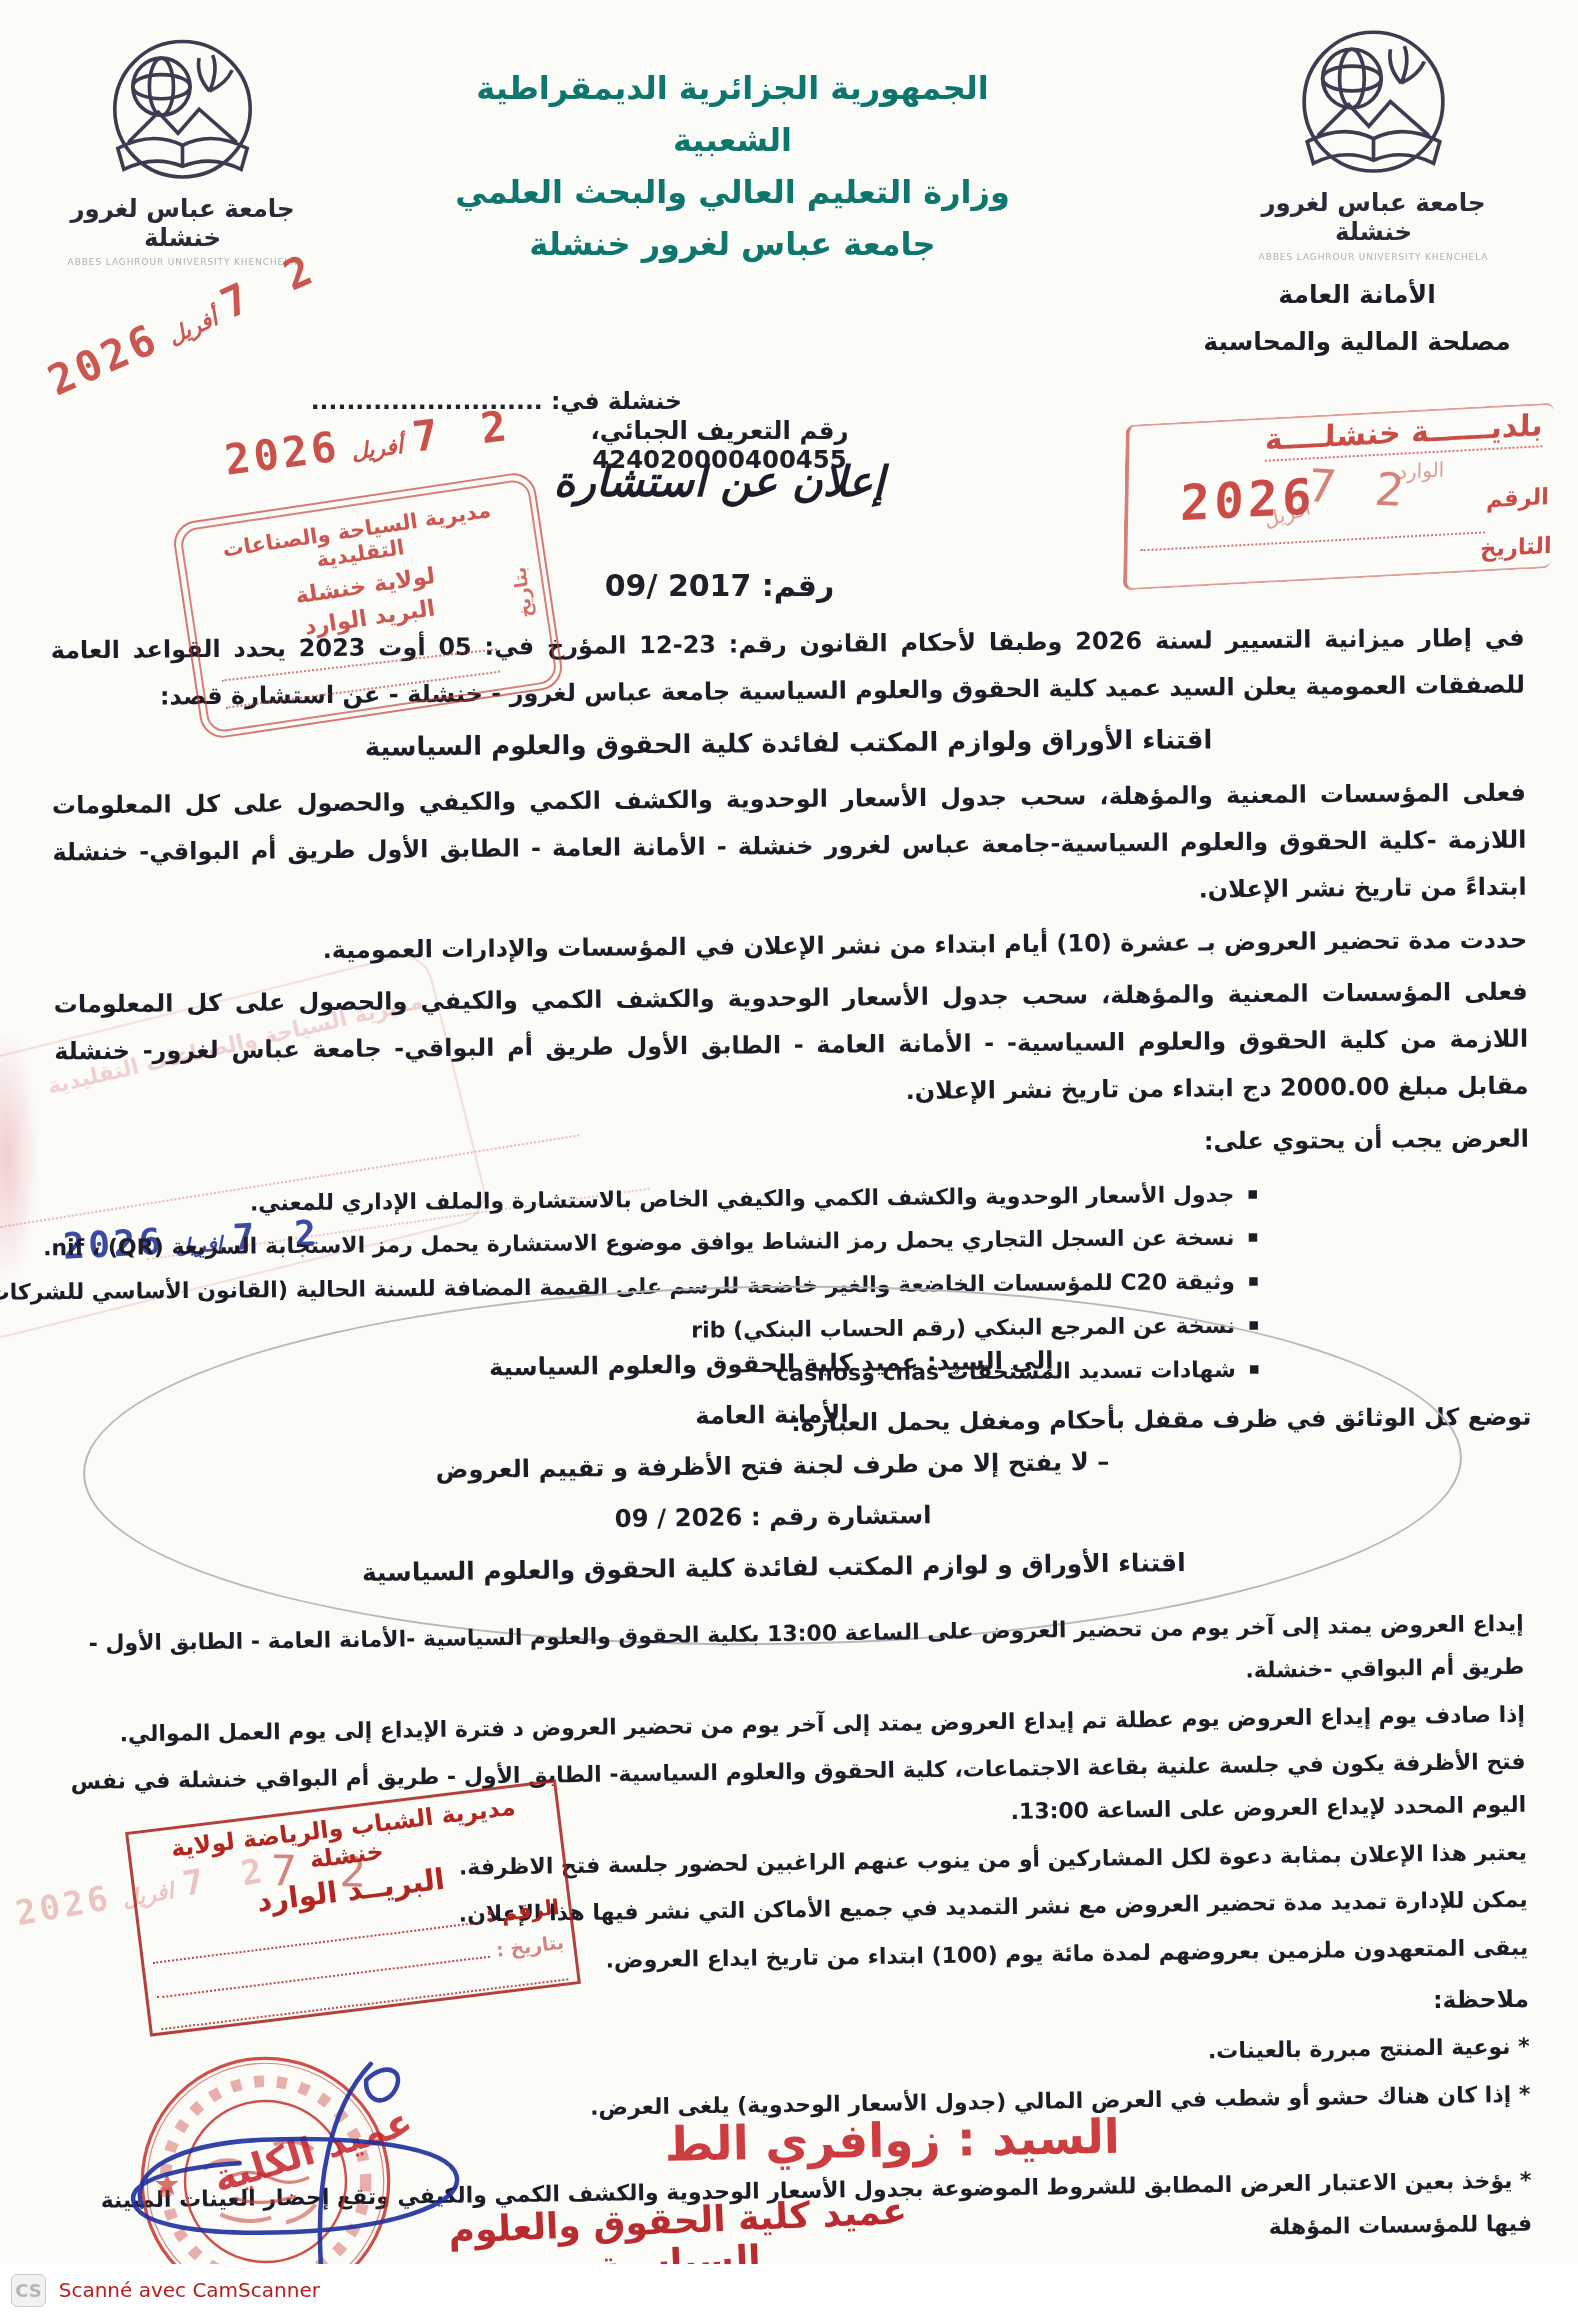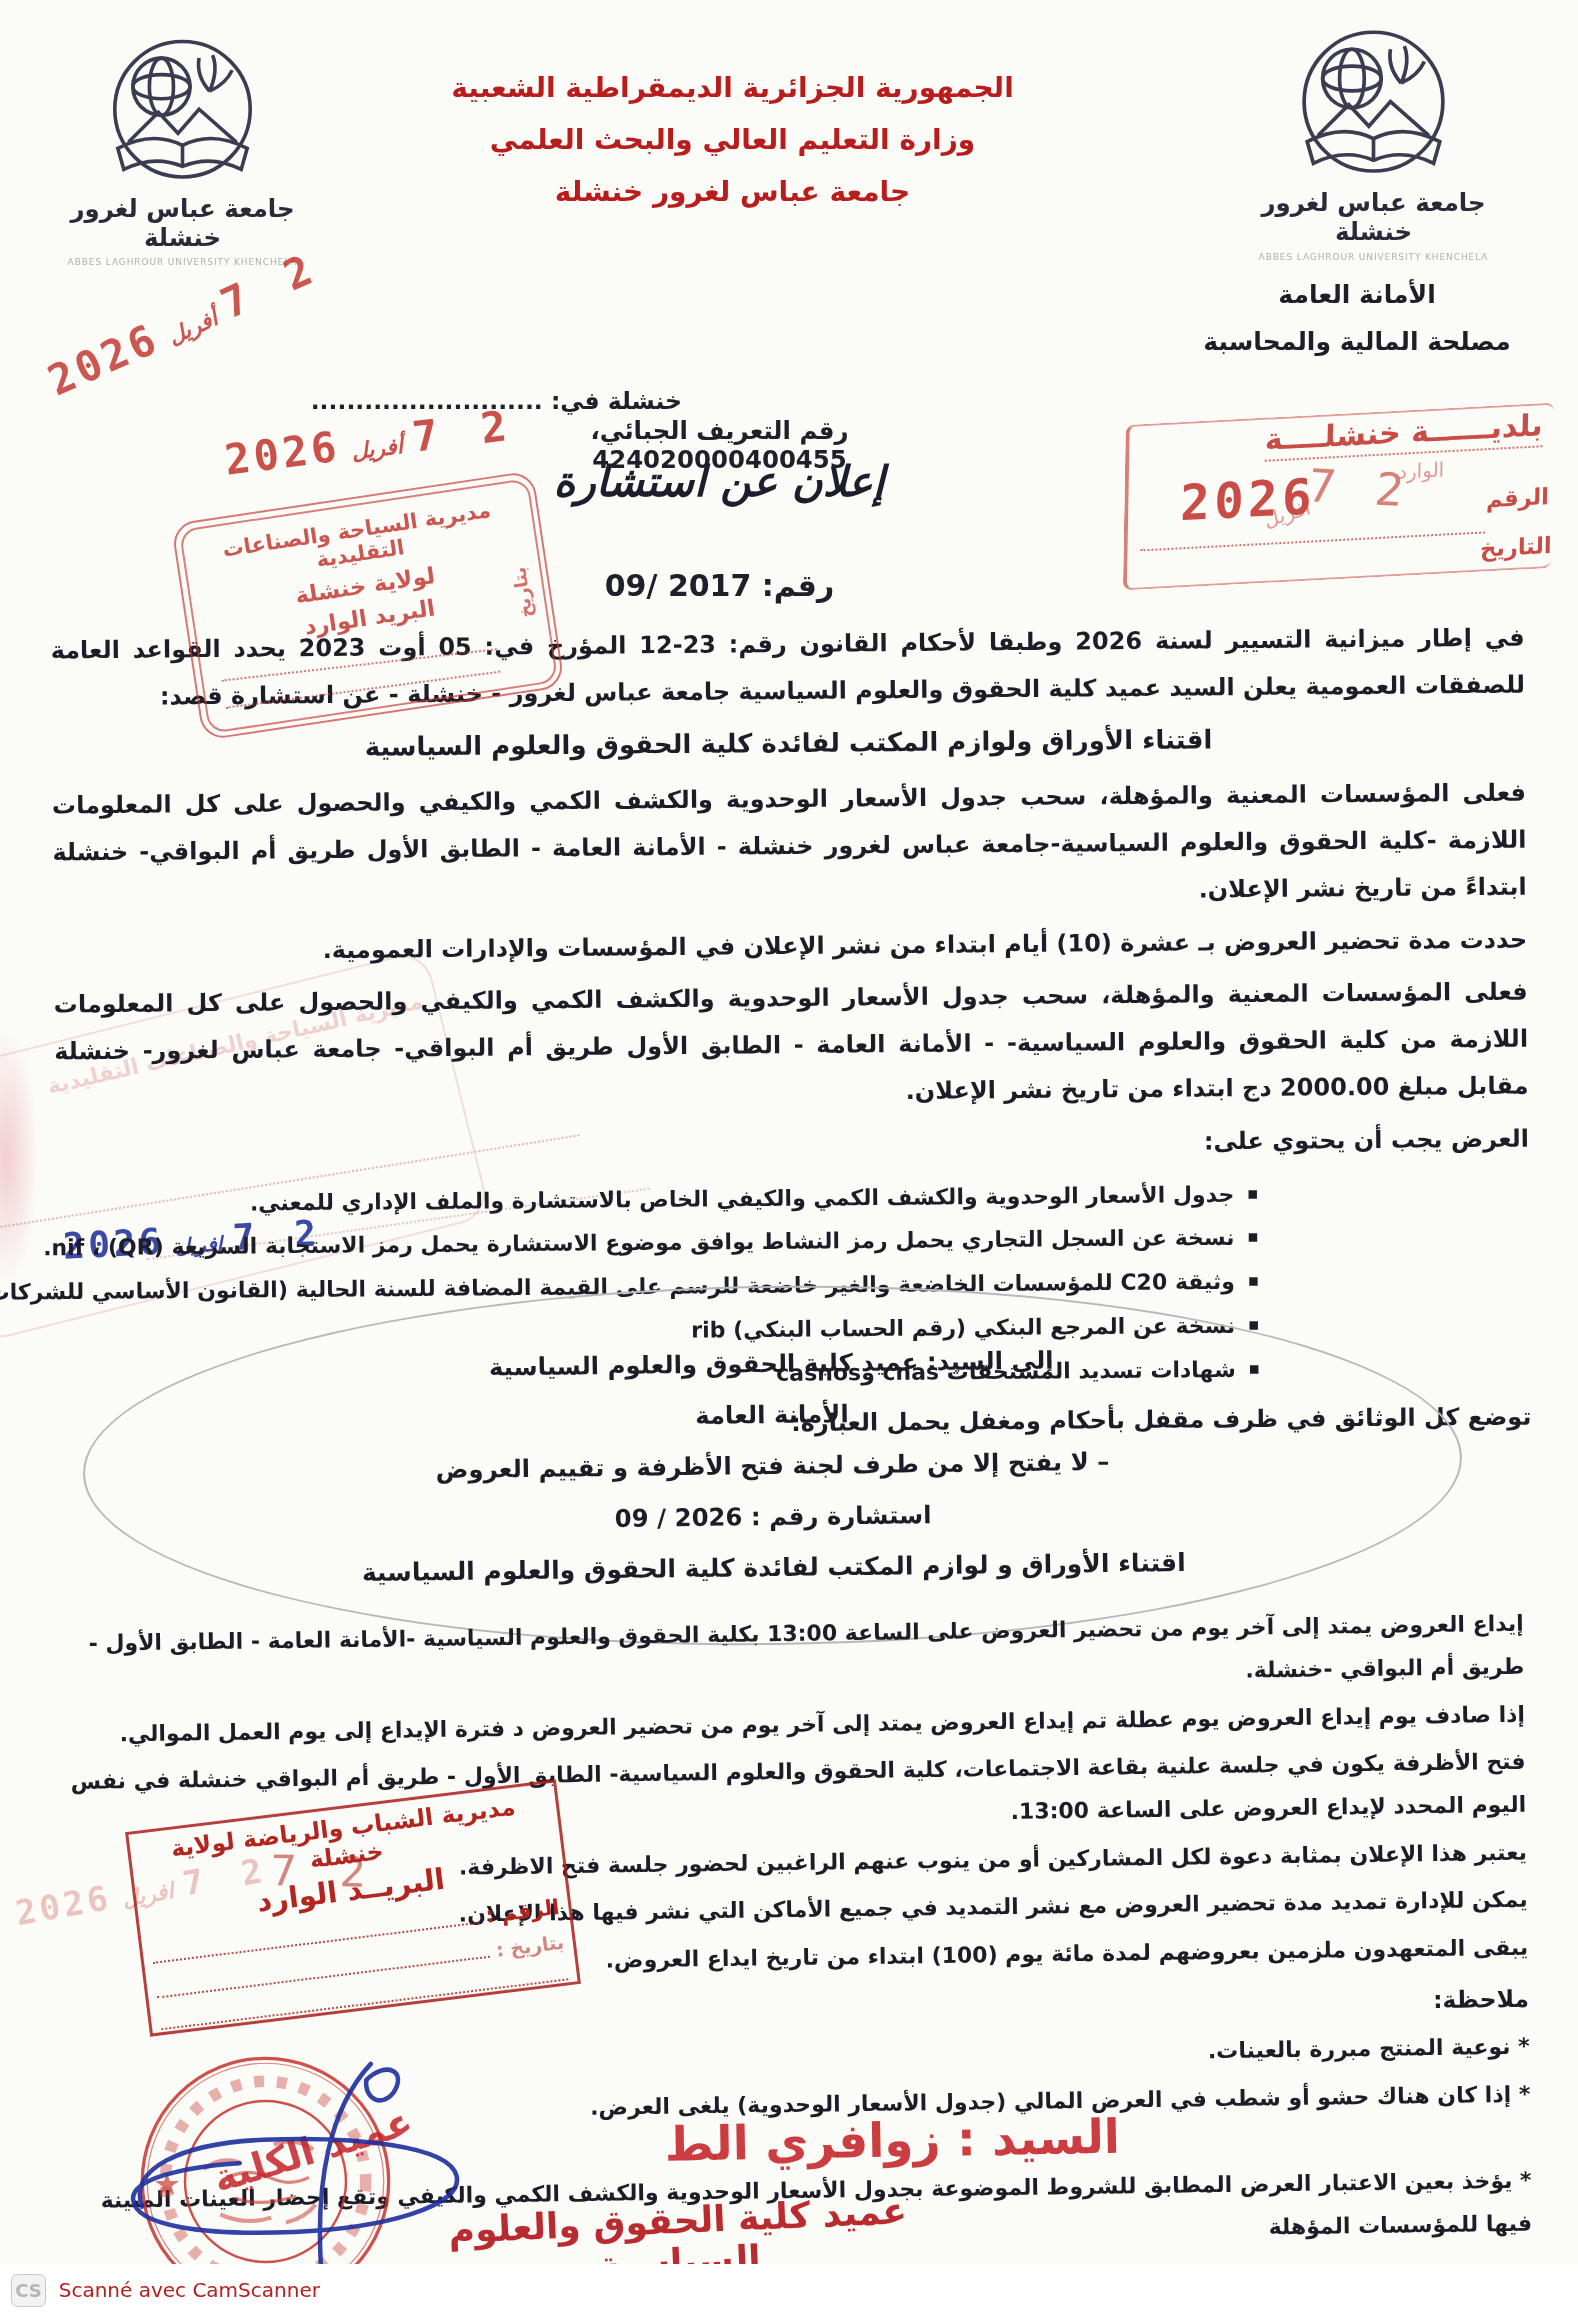--- a/index.html
+++ b/index.html
@@ -9,21 +9,21 @@
     margin:0 auto;
     background:#fbfbf8;
     overflow:hidden;
     font-family:"DejaVu Sans", sans-serif;
     color:#20202a;
   }
   
   .hdr-center{
     position:absolute;left:425px;top:62px;width:615px;
     direction:rtl;text-align:center;
-    font-size:28px;font-weight:700;line-height:52px;color:#b91c1c;
+    font-size:32px;font-weight:700;line-height:52px;color:#0f766e;
   }
   .logo{position:absolute;text-align:center;}
   .logo-left{left:56px;top:34px;width:253px;}
   .logo-right{left:1238px;top:23.5px;width:271px;}
   .logo svg{display:block;margin:0 auto;}
   .logo-ar{direction:rtl;font-size:24.4px;font-weight:700;color:#2a2a38;margin-top:1.8px;letter-spacing:0.9px;}
   .logo-en{font-size:9px;color:#a9b3b3;letter-spacing:0.9px;margin-top:5.4px;}
   .faculty-block{
     position:absolute;left:1158px;top:271px;width:398px;
     direction:rtl;text-align:center;

